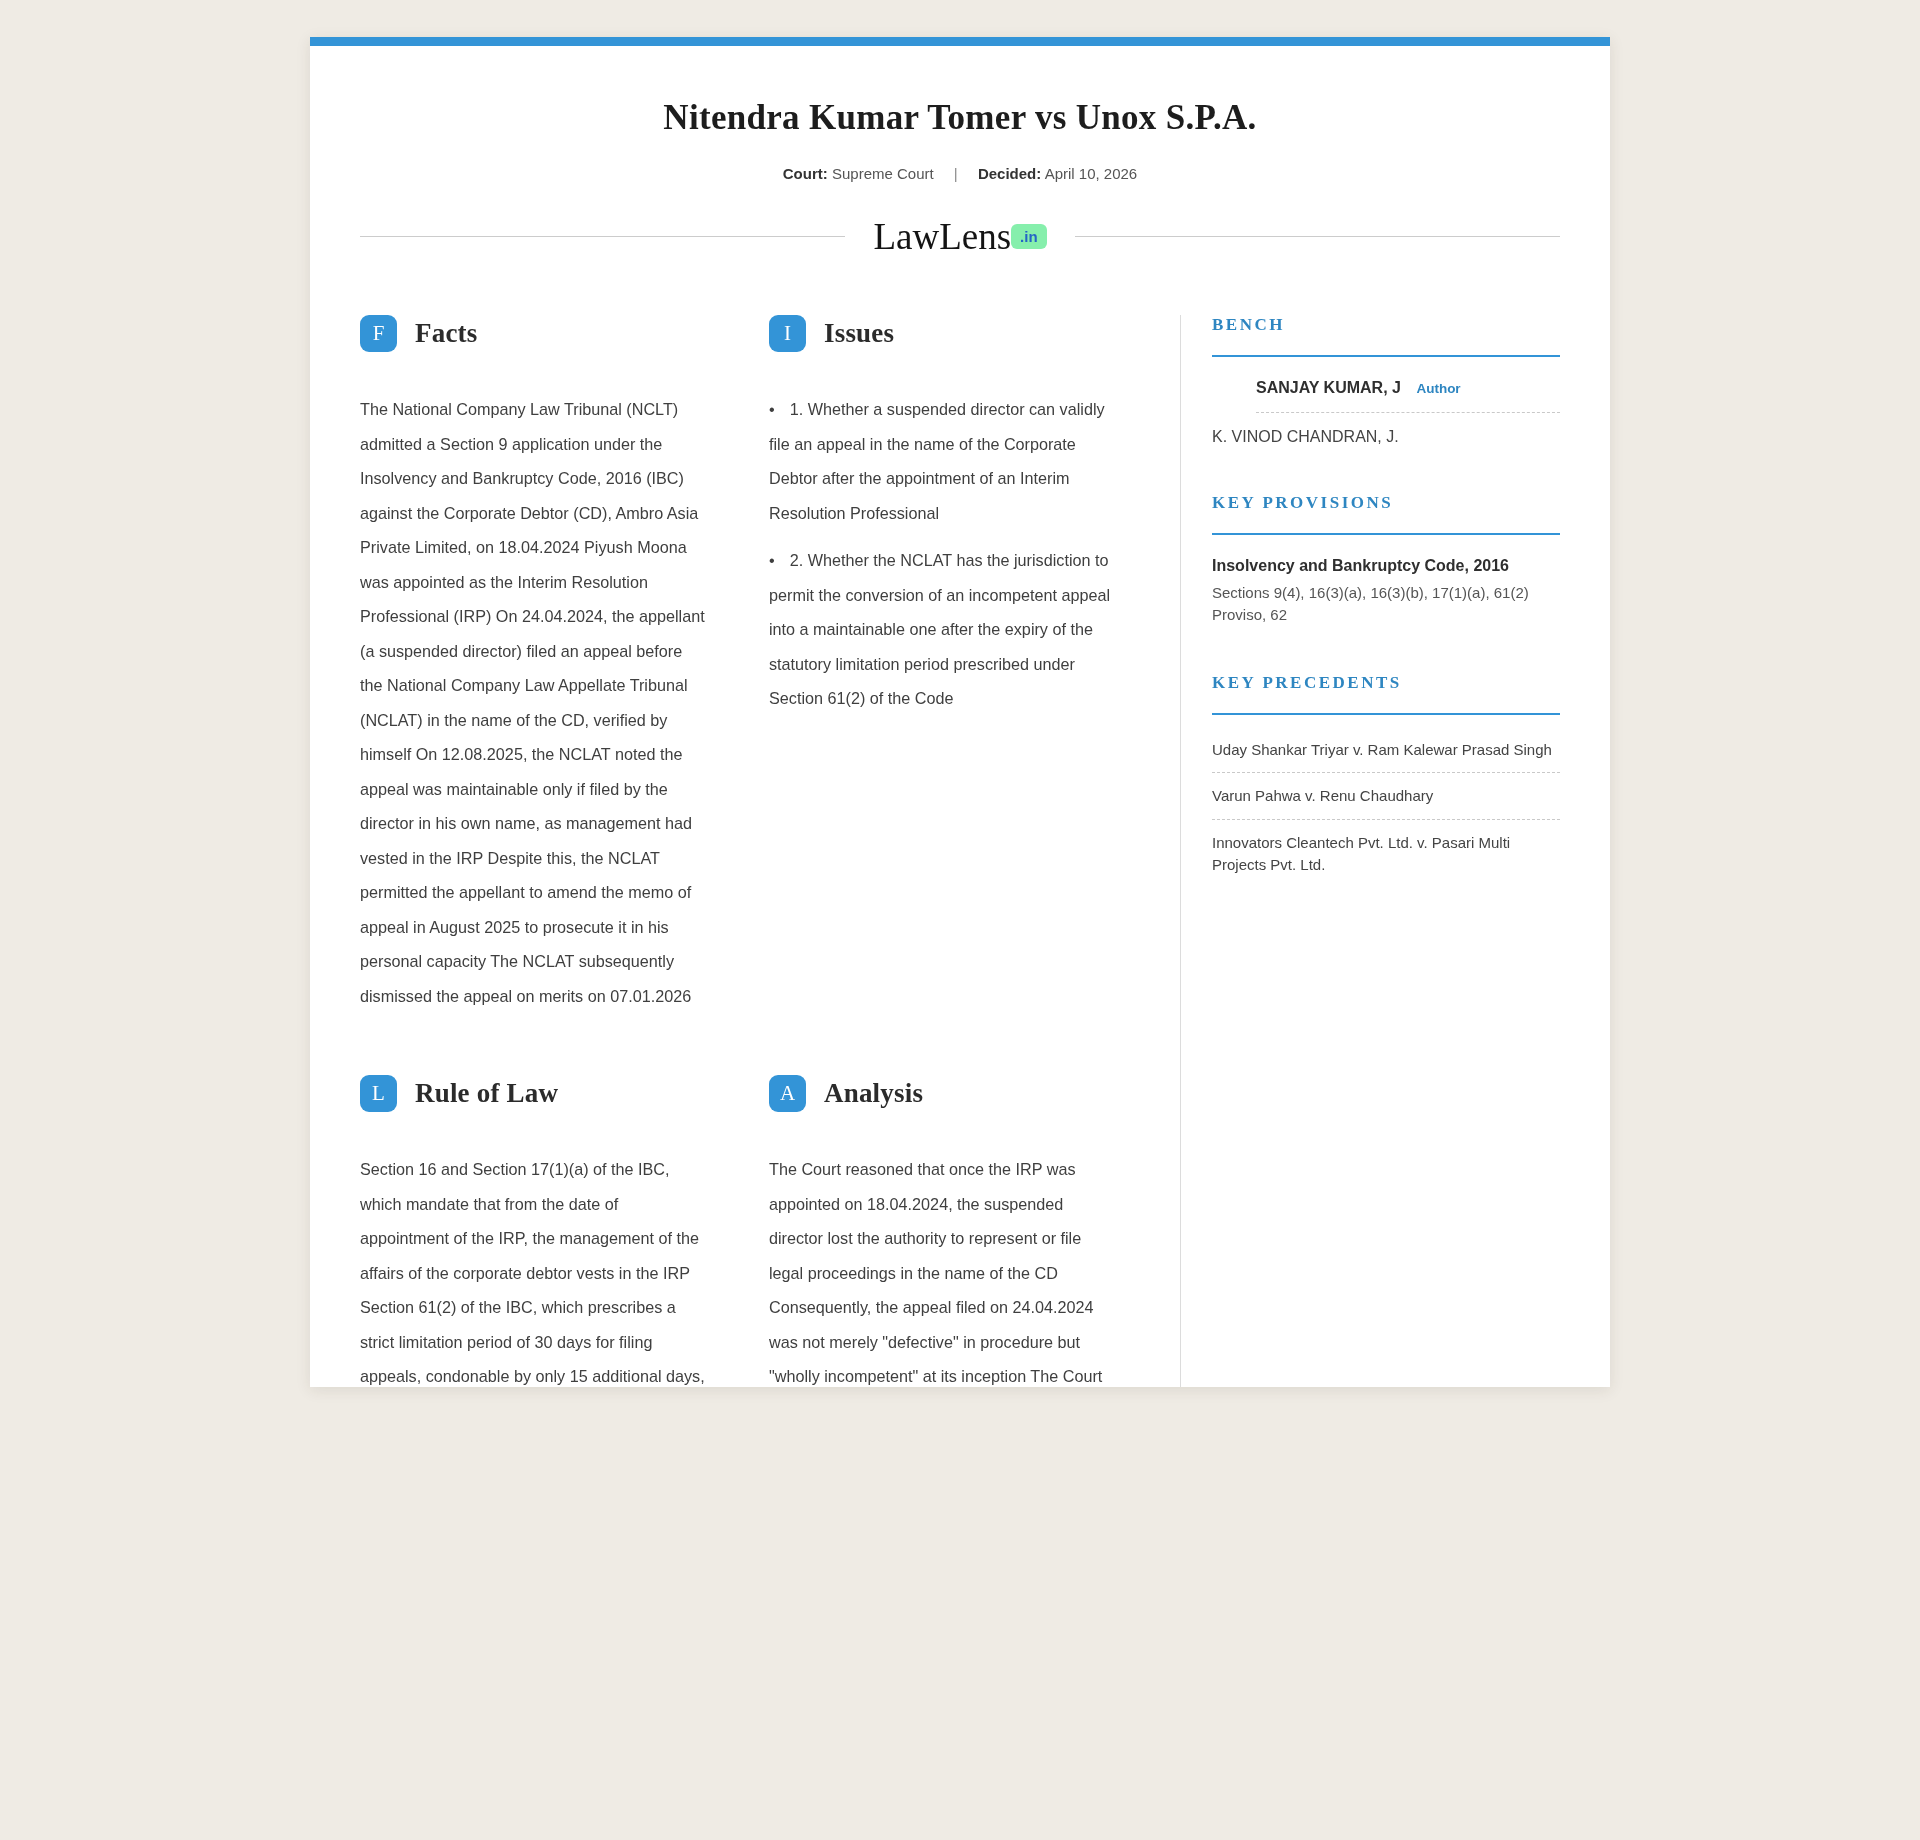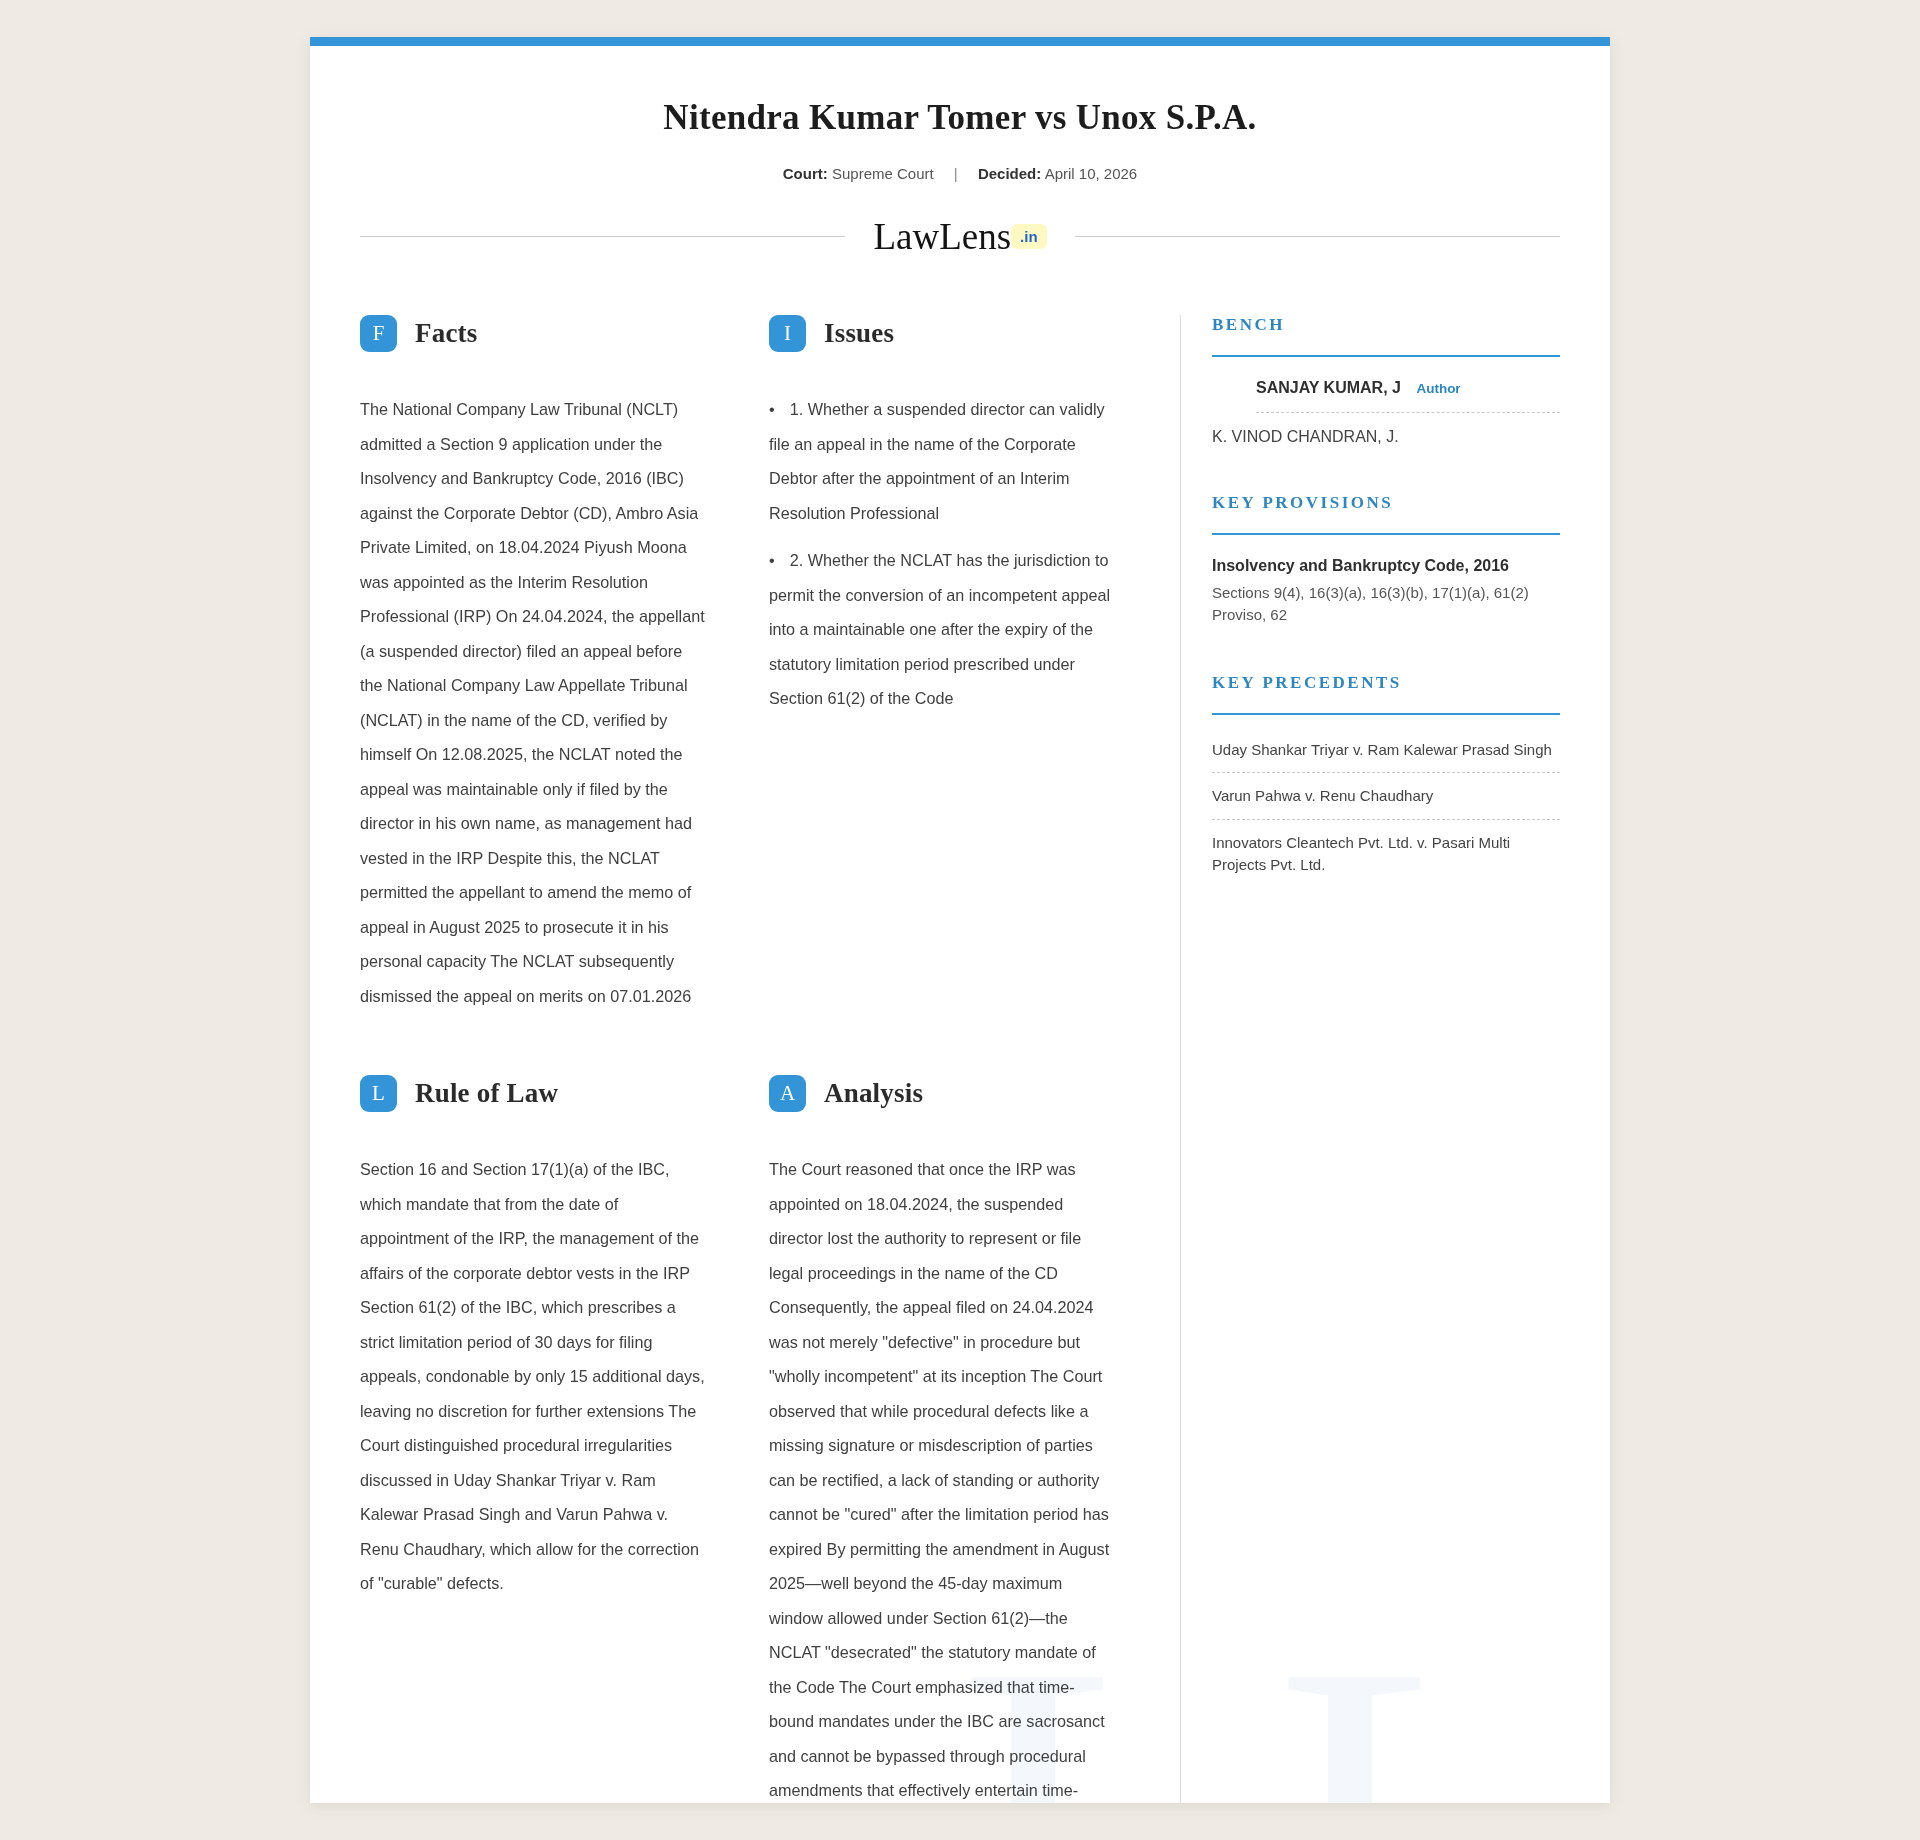--- a/index.html
+++ b/index.html
@@ -4,21 +4,21 @@
 <style>
   * { box-sizing: border-box; }
   html, body { margin: 0; padding: 0; }
   body {
     width: 1920px; height: 1840px;
     background: #efebe4;
     font-family: "Liberation Sans", sans-serif;
     overflow: hidden;
   }
   .page-card {
-    width: 1300px; height: 1766px;
+    width: 1300px; height: 1350px;
     margin: 37px auto 0;
     background: #ffffff;
     box-shadow: 0 3px 14px rgba(60,50,30,0.10);
     position: relative;
     overflow: hidden;
   }
   .accent-bar { height: 9px; background: #3394d7; }
   .card-inner { position: relative; z-index: 1; padding: 0 50px; }
 
   
@@ -41,21 +41,21 @@
   .case-meta .meta-sep { color: #8b8b8b; margin: 0 16px; }
 
   .brand-row { display: flex; align-items: center; margin-top: 36px; }
   .brand-row .rule-line { flex: 1; height: 1px; background: #ccc; }
   .brand { display: flex; align-items: center; padding: 0 28px; }
   .brand-name {
     font-family: "Liberation Serif", serif;
     font-size: 37px; color: #141414; line-height: 1;
   }
   .brand-tld {
-    background: #fef9c3; color: #2465c6;
+    background: #86efac; color: #2465c6;
     font-size: 15px; font-weight: bold;
     padding: 5px 9px; border-radius: 6px; line-height: 1;
   }
 
   
   .content { display: flex; margin-top: 60px; }
   .main { width: 756px; flex: none; }
   .cols {
     display: grid;
     grid-template-columns: 1fr 1fr;

